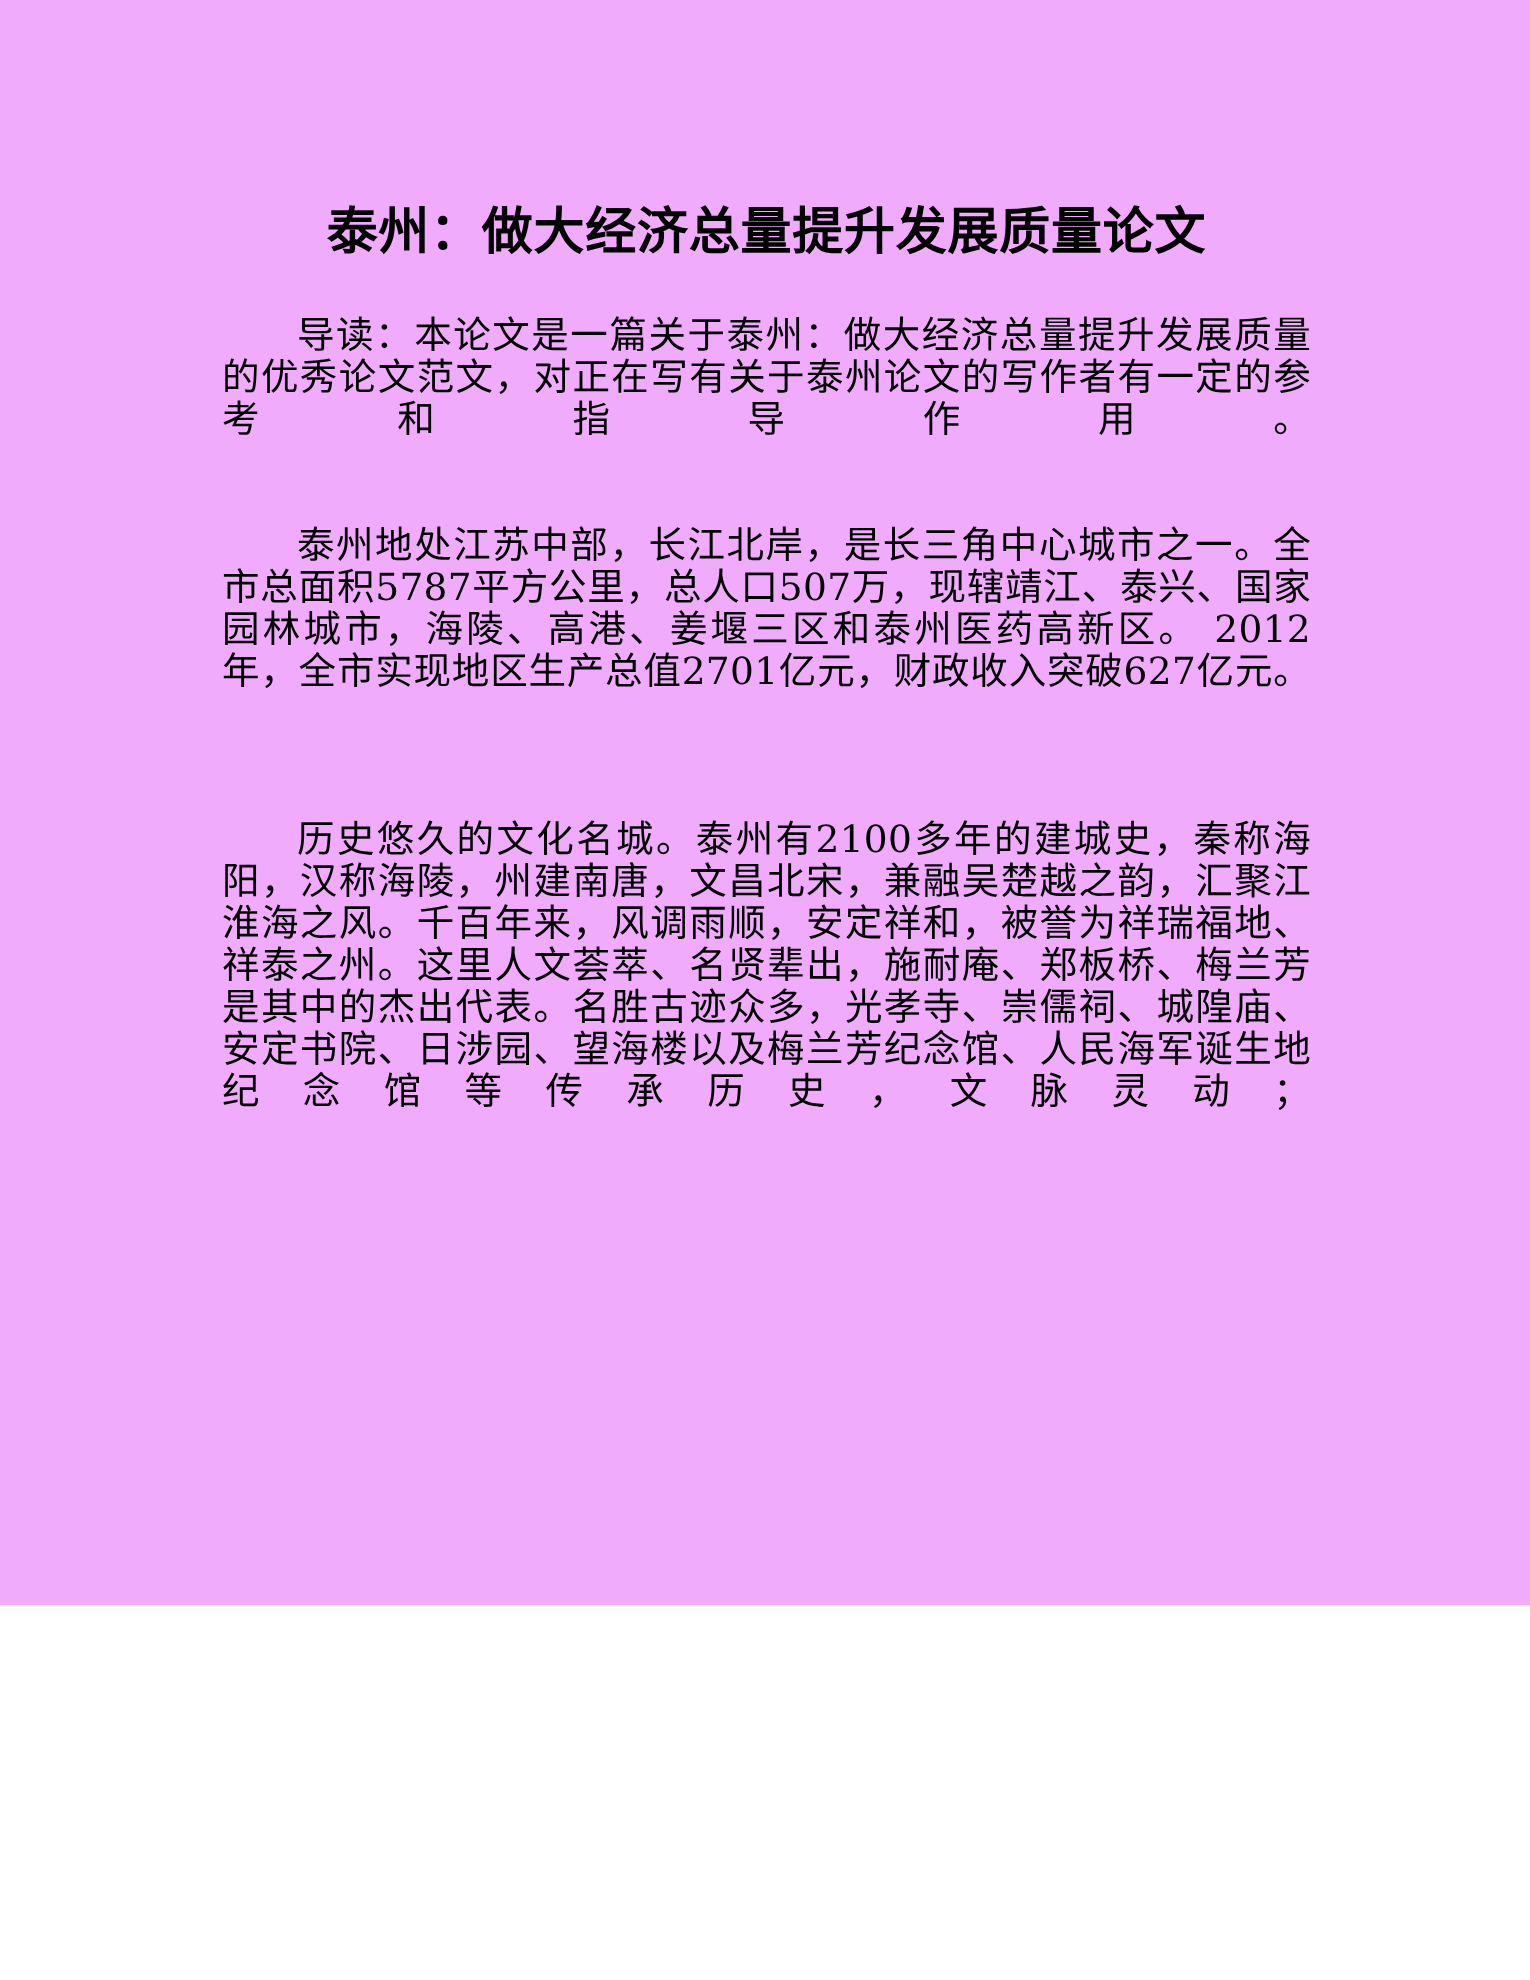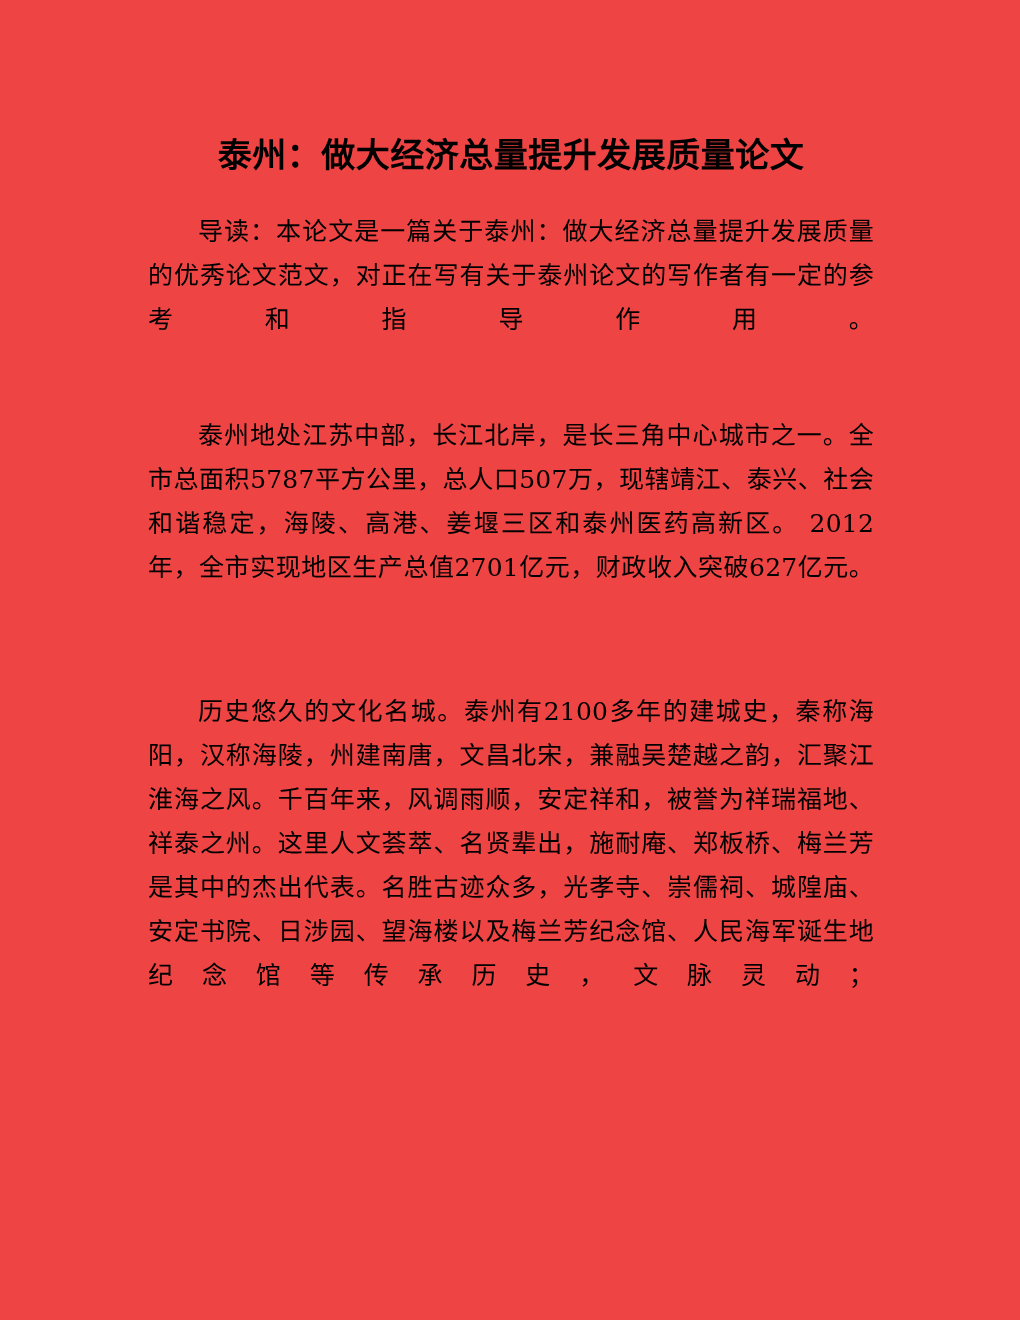--- a/index.html
+++ b/index.html
@@ -13,24 +13,24 @@
     height: 1320px;
     overflow: hidden;
     font-family: "DejaVu Serif", "Liberation Serif", serif;
     color: #000000;
     -webkit-font-smoothing: none;
   }
 
   .page {
     position: relative;
     width: 1020px;
-    height: 1320px;
+    height: 1070px;
     box-sizing: border-box;
     padding: 0;
-    background: #ef4444;
+    background: #f0abfc;
   }
 
   .content {
     position: absolute;
     left: 148px;
     top: 0;
     width: 726px;
   }
 
   .doc-title {
@@ -43,21 +43,21 @@
     line-height: 42px;
     letter-spacing: 0.5px;
     padding-top: 134px;
     color: #000000;
   }
 
   .para {
     margin: 0;
     padding: 0;
     font-size: 25px;
-    line-height: 44px;
+    line-height: 28px;
     text-align: justify;
     text-justify: inter-character;
     letter-spacing: 0.2px;
     color: #000000;
     font-family: "DejaVu Serif", "Liberation Serif", serif;
   }
 
   .para.indent {
     text-indent: 50px;
   }
@@ -79,21 +79,21 @@
   <div class="content">
 
     <h1 class="doc-title">泰州：做大经济总量提升发展质量论文</h1>
 
     <div class="gap-intro"></div>
 
     <p class="para indent">导读：本论文是一篇关于泰州：做大经济总量提升发展质量的优秀论文范文，对正在写有关于泰州论文的写作者有一定的参考和指导作用。</p>
 
     <div class="gap-para"></div>
 
-    <p class="para indent">泰州地处江苏中部，长江北岸，是长三角中心城市之一。全市总面积5787平方公里，总人口507万，现辖靖江、泰兴、社会和谐稳定，海陵、高港、姜堰三区和泰州医药高新区。 2012年，全市实现地区生产总值2701亿元，财政收入突破627亿元。</p>
+    <p class="para indent">泰州地处江苏中部，长江北岸，是长三角中心城市之一。全市总面积5787平方公里，总人口507万，现辖靖江、泰兴、国家园林城市，海陵、高港、姜堰三区和泰州医药高新区。 2012年，全市实现地区生产总值2701亿元，财政收入突破627亿元。</p>
 
     <div class="gap-para"></div>
 
 
     <div class="gap-para"></div>
 
     <p class="para indent">历史悠久的文化名城。泰州有2100多年的建城史，秦称海阳，汉称海陵，州建南唐，文昌北宋，兼融吴楚越之韵，汇聚江淮海之风。千百年来，风调雨顺，安定祥和，被誉为祥瑞福地、祥泰之州。这里人文荟萃、名贤辈出，施耐庵、郑板桥、梅兰芳是其中的杰出代表。名胜古迹众多，光孝寺、崇儒祠、城隍庙、安定书院、日涉园、望海楼以及梅兰芳纪念馆、人民海军诞生地纪念馆等传承历史，文脉灵动；</p>
 
   </div>
 </div>

